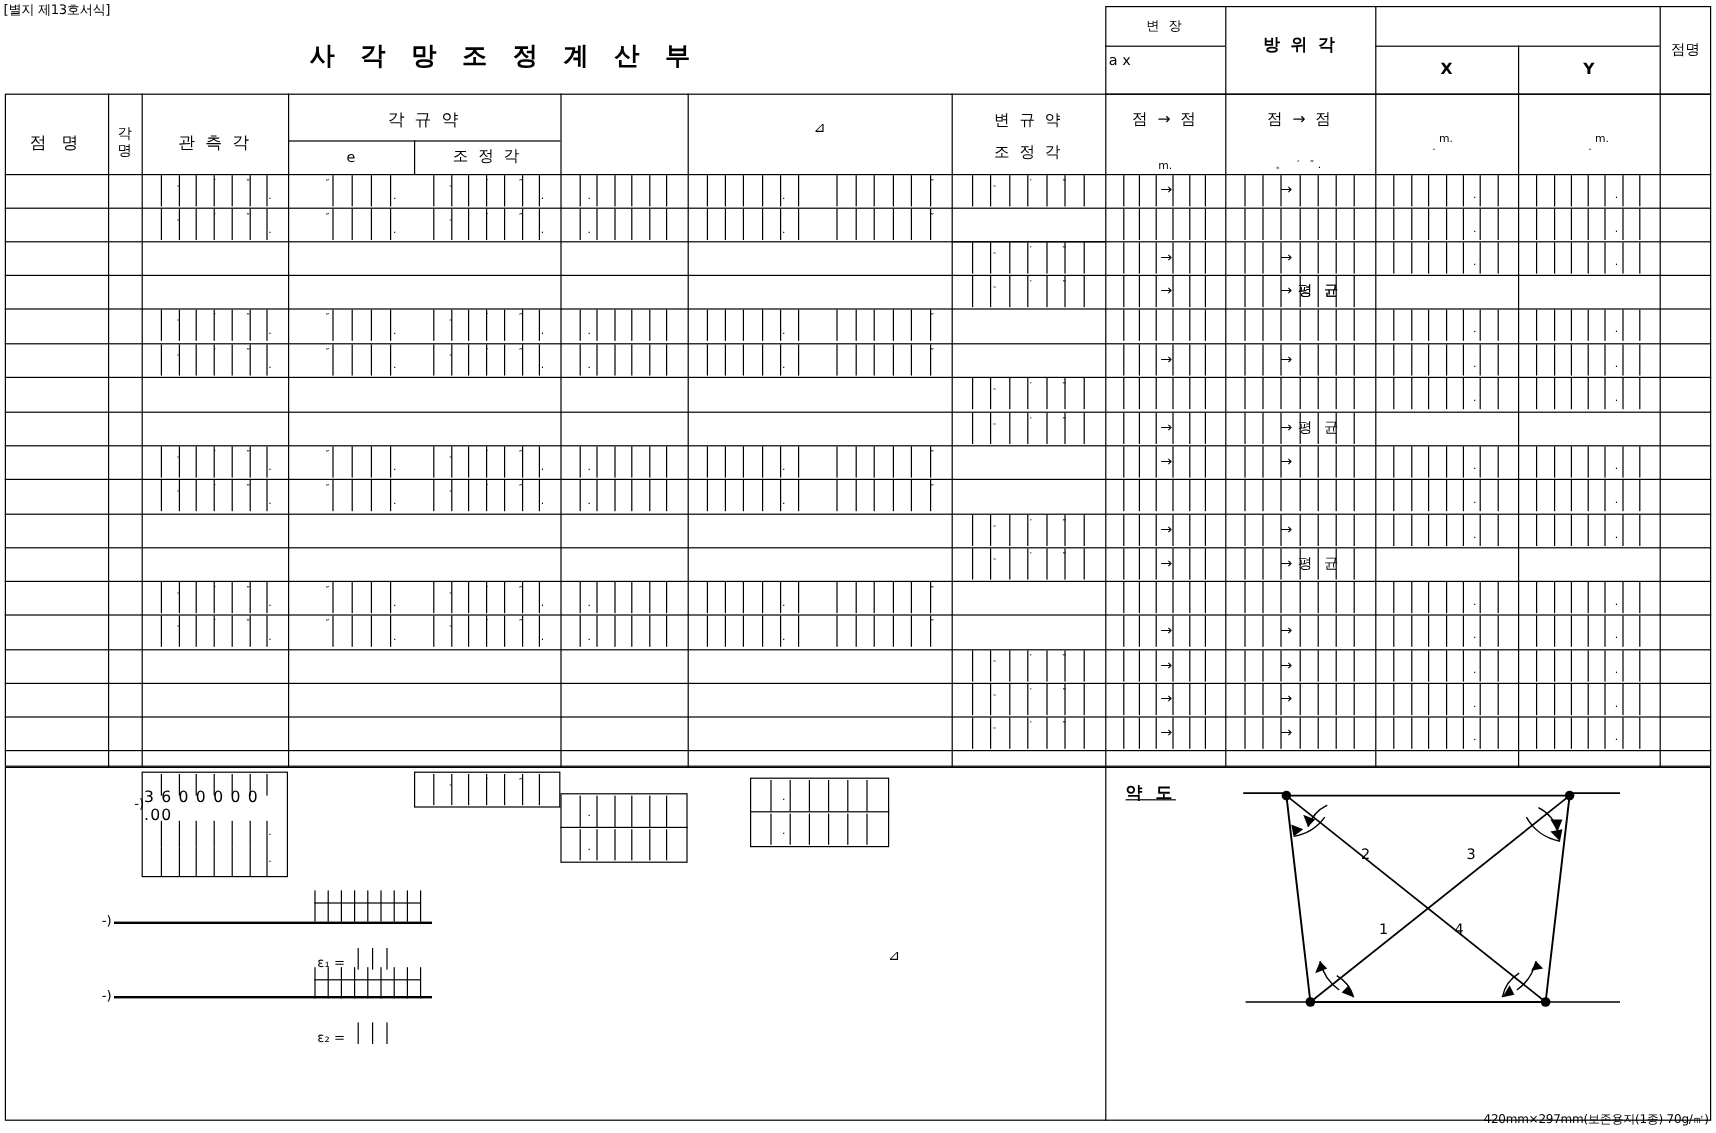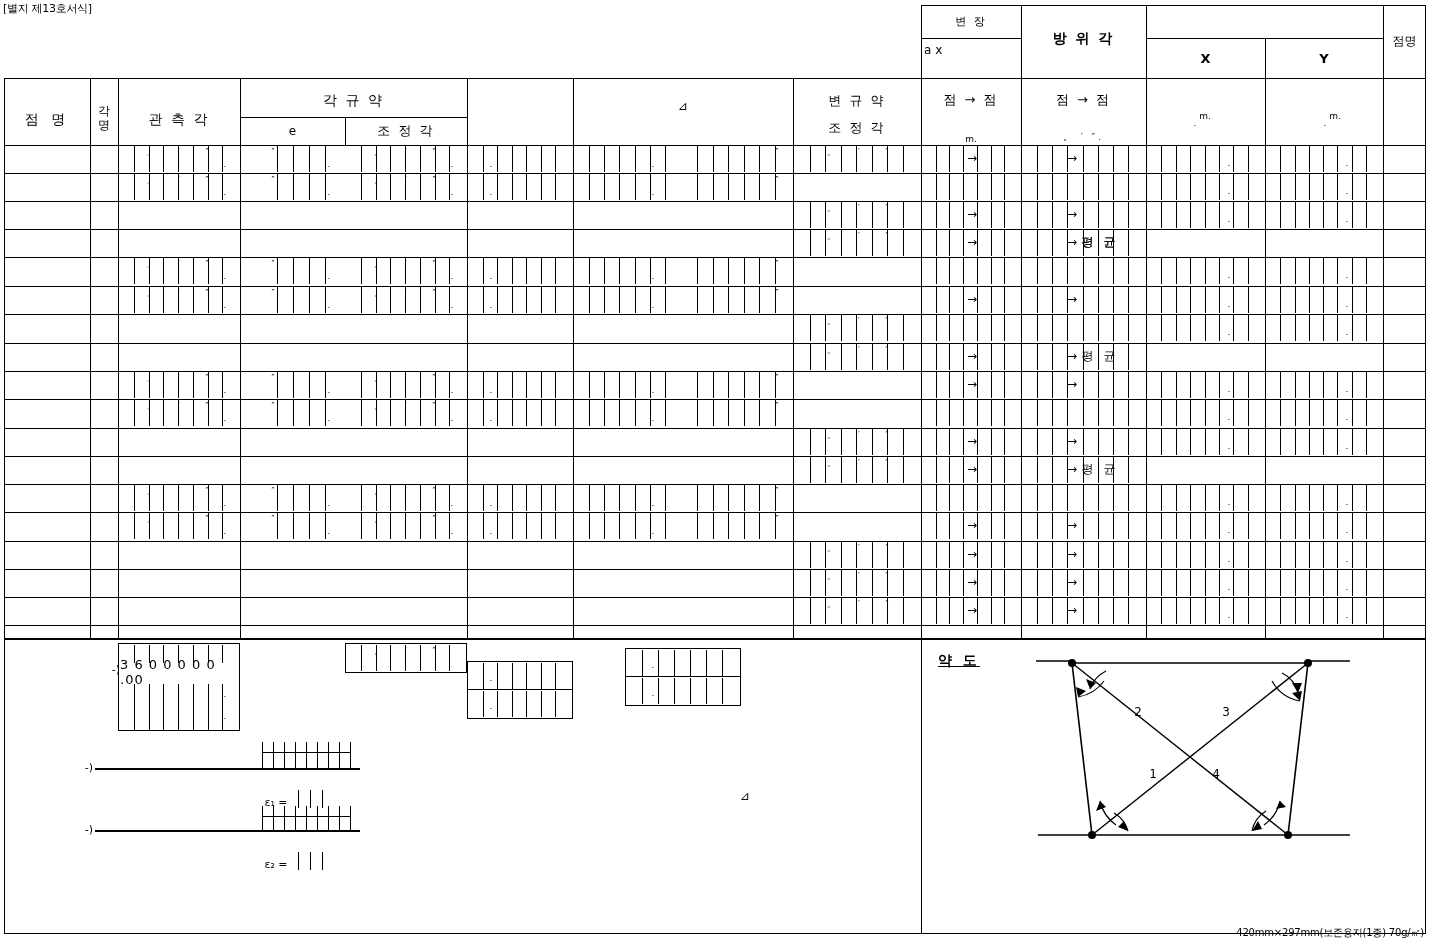--- a/index.html
+++ b/index.html
@@ -58,20 +58,21 @@
   }
   svg{position:absolute;}
 </style>
 </head>
 <body>
 
 <div class="sheet">
 
   <div class="formno">[별지 제13호서식]</div>
 
+  <div class="title">사 각 망 조 정 계 산 부</div>
 
   <div class="bx" style="left:4px;top:78px;width:1422px;height:561px;"></div>
 
   <div class="bx" style="left:921px;top:5px;width:505px;height:74px;"></div>
 
   <div class="bx" style="left:4px;top:639px;width:1422px;height:295px;"></div>
 
   <div class="ln vl" style="left:1021px;top:5px;height:74px;"></div>
   <div class="ln vl" style="left:1146px;top:5px;height:74px;"></div>
   <div class="ln vl" style="left:1383px;top:5px;height:74px;"></div>

